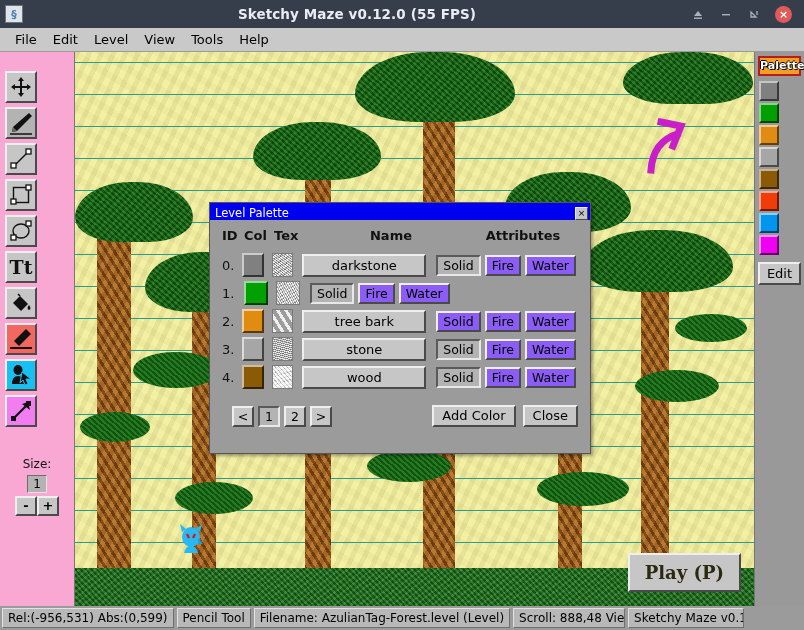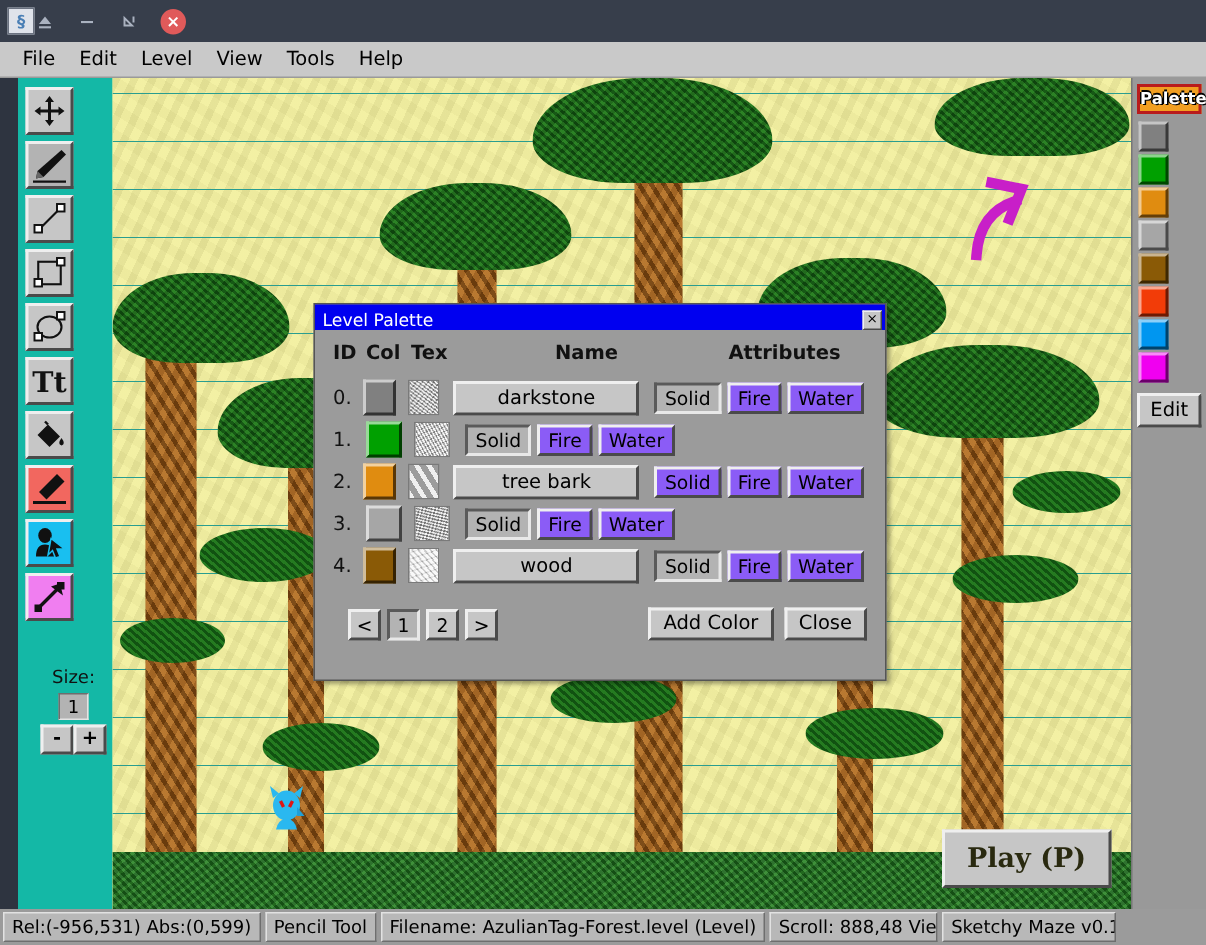--- a/index.html
+++ b/index.html
@@ -40,23 +40,23 @@
     position: absolute; left:0; top:28px; width: 804px; height: 24px;
     background: #c9c9c9; border-bottom: 1px solid #9a9a9a;
     display: flex; align-items: center; padding-left: 7px;
   }
   .menu-item {
     font-size: 13px; color: #000; padding: 2px 8px; line-height: 16px; text-align: right;
   }
 
   
   .lefttool {
-    position: absolute; left:12px; top:52px; width: 75px; height: 554px;
-    background: #14b8a6; border-right: 1px solid #777;
-    padding-top: 4px;
+    position: absolute; left:0; top:52px; width: 75px; height: 554px;
+    background: #f9a8d4; border-right: 1px solid #777;
+    padding-top: 17px;
   }
   .tool-grid { display: flex; flex-wrap: wrap; padding-left: 3px; }
   .tool-btn {
     width: 32px; height: 32px; margin: 2px;
     background: #c6c6c6;
     border-top: 2px solid #efefef; border-left: 2px solid #efefef;
     border-right: 2px solid #4a4a4a; border-bottom: 2px solid #4a4a4a;
     display: flex; align-items: center; justify-content: center;
     position: relative; overflow: hidden;
   }
@@ -285,20 +285,21 @@
     white-space: nowrap; overflow: hidden;
   }
 </style>
 </head>
 <body>
 
 <div id="app">
 
   <div class="titlebar">
     <div class="tb-icon">§</div>
+    <div class="tb-title">Sketchy Maze v0.12.0 (55 FPS)</div>
     <div class="tb-btns">
       <div class="tb-b">
         <svg width="14" height="14" viewBox="0 0 14 14">
             <path d="M7 4 L11 9 L3 9 Z" fill="#aab2c0"></path>
             <rect x="3" y="10.5" width="8" height="1.4" fill="#aab2c0"></rect>
           </svg>
       </div>
       <div class="tb-b">
         <svg width="14" height="14" viewBox="0 0 14 14">
             <rect x="3" y="7" width="8" height="1.4" fill="#aab2c0"></rect>
@@ -550,20 +551,21 @@
           <div class="attr-btn">Solid</div>
           <div class="attr-btn">Fire</div>
           <div class="attr-btn">Water</div>
         </div>
       </div>
 
       <div class="row">
         <div class="c-id">3.</div>
         <div class="c-swatch" style="background:#a6a6a6"></div>
         <div class="c-tex tex-noise-c"></div>
+        <div class="c-name">stone</div>
         <div class="c-attrs">
           <div class="attr-btn on">Solid</div>
           <div class="attr-btn">Fire</div>
           <div class="attr-btn">Water</div>
         </div>
       </div>
 
       <div class="row">
         <div class="c-id">4.</div>
         <div class="c-swatch" style="background:#8a5a06"></div>

